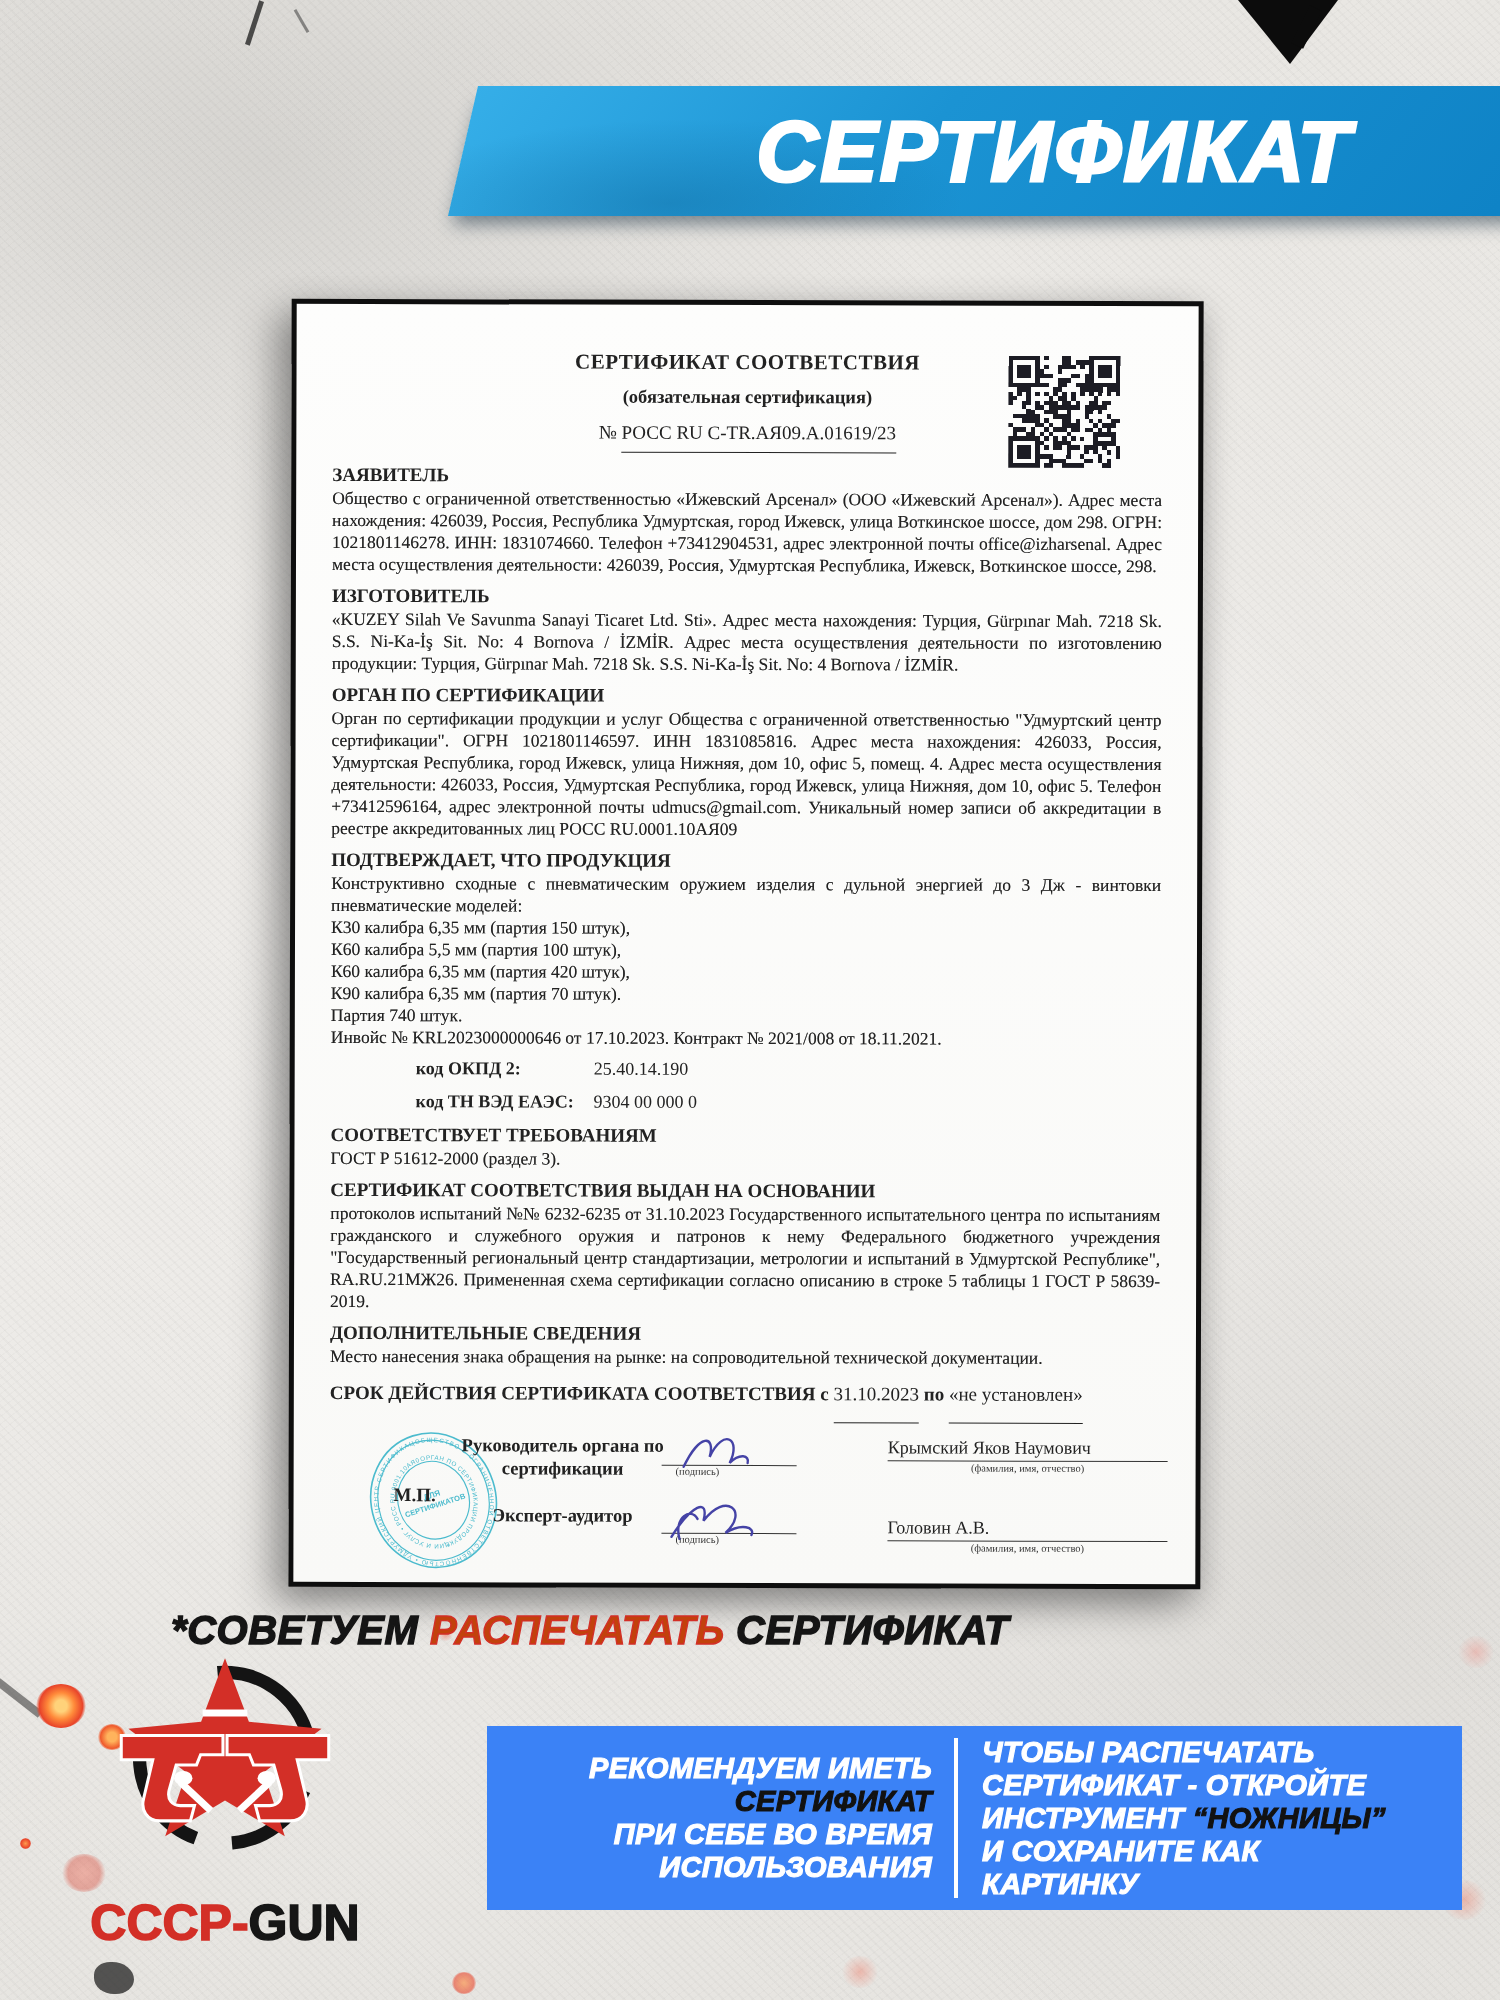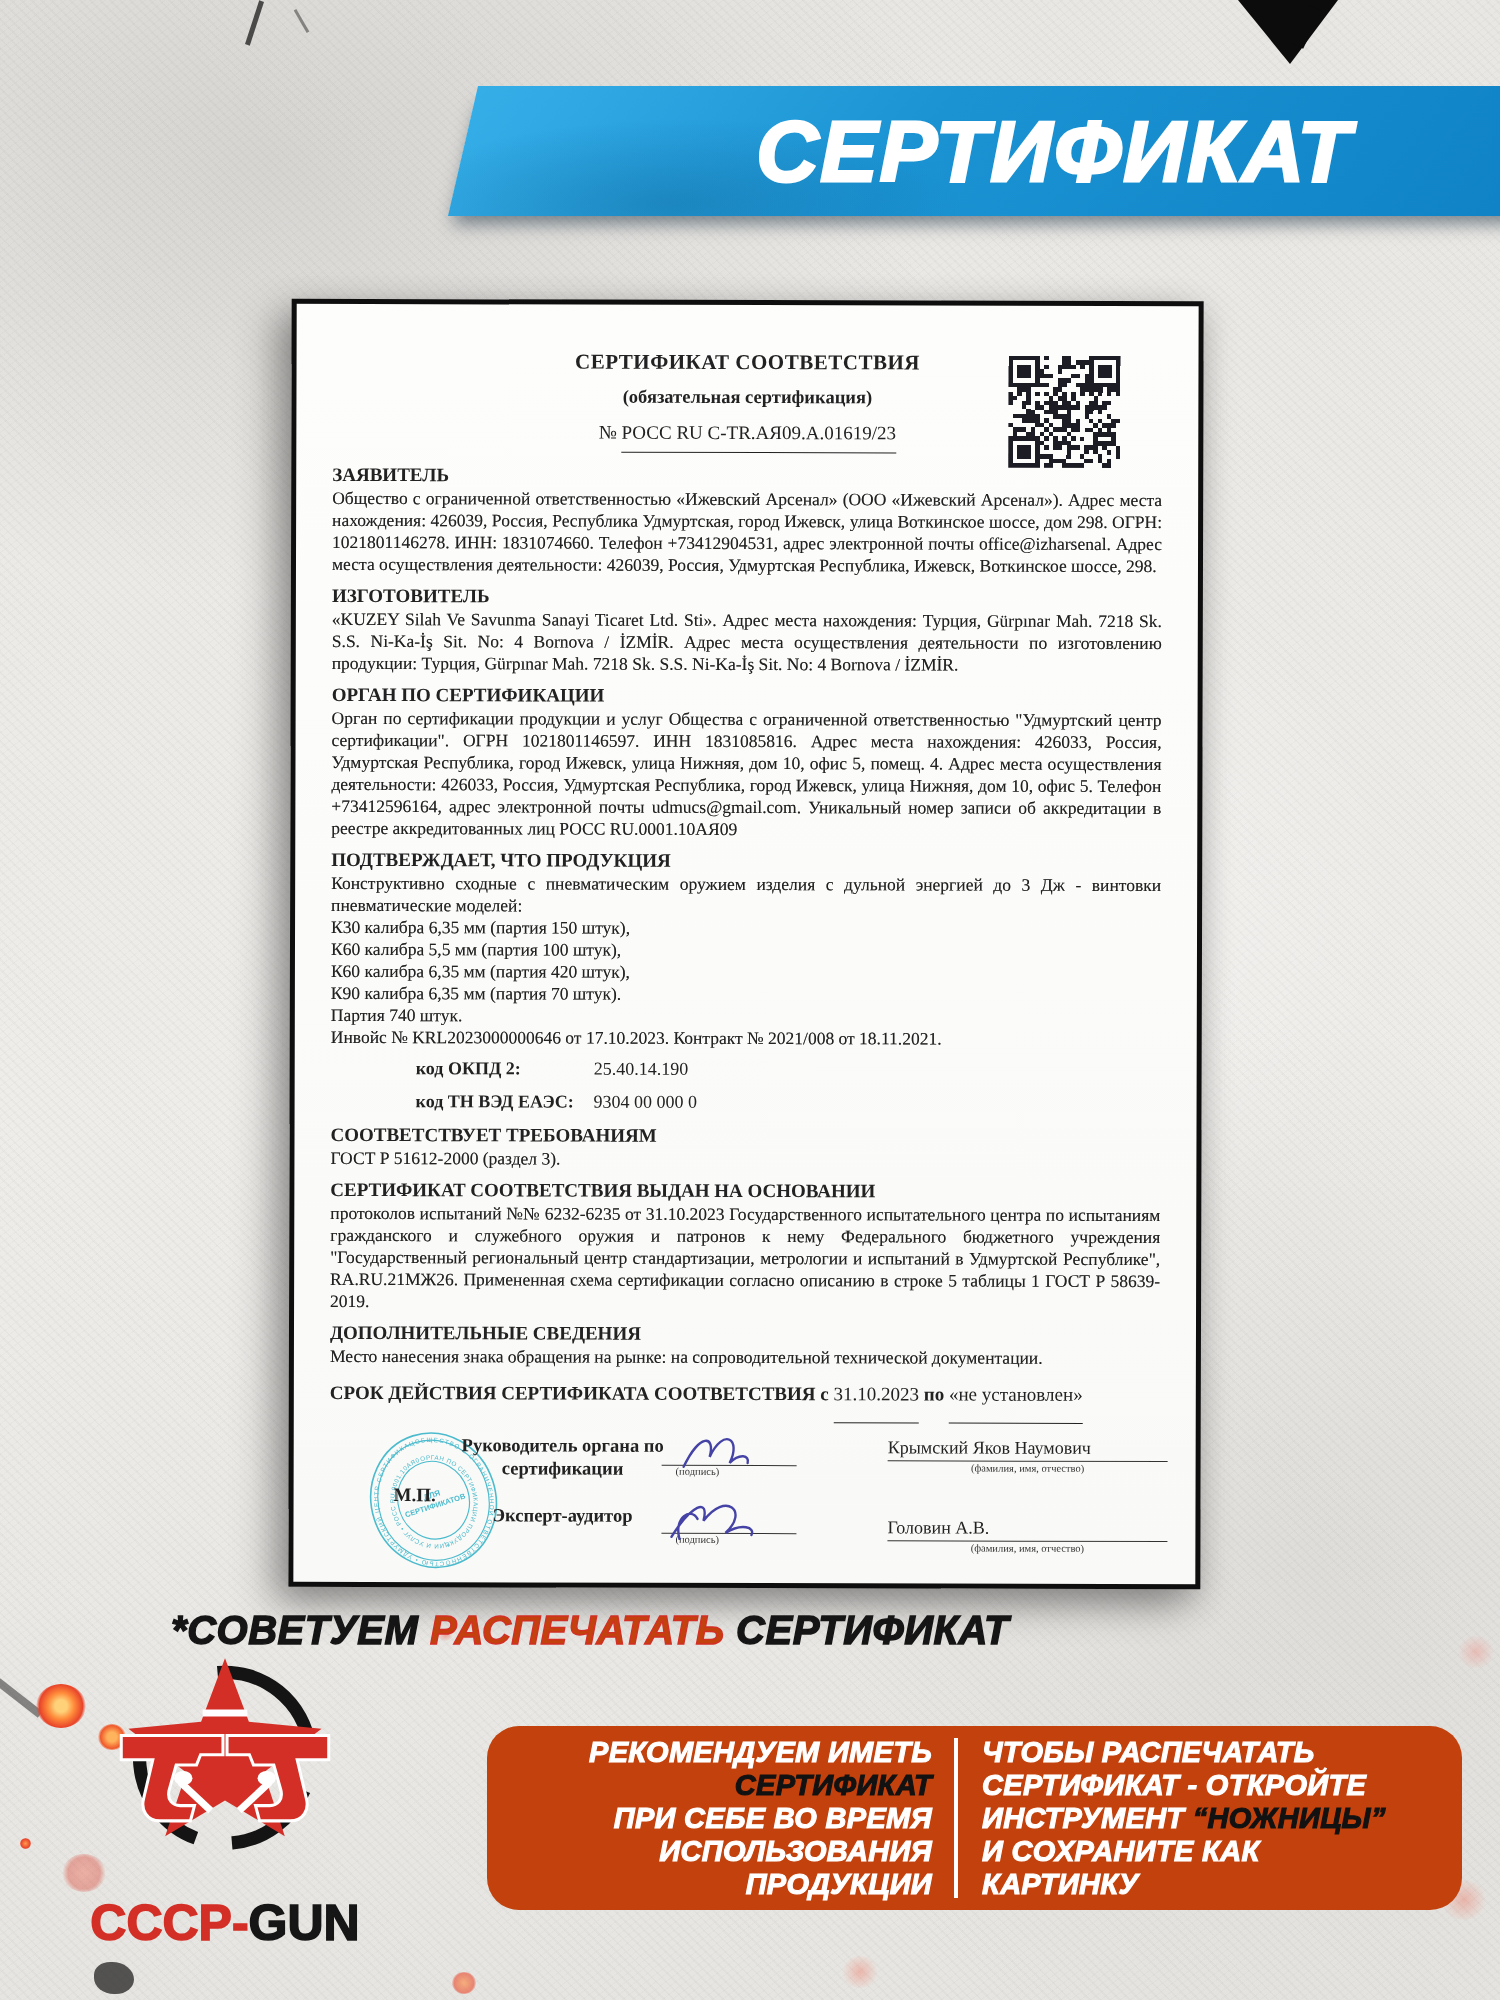--- a/index.html
+++ b/index.html
@@ -68,22 +68,22 @@
   .advice{position:absolute;left:0;top:1608px;width:1180px;text-align:center;
           font-style:italic;font-weight:900;font-size:40px;color:#151515;letter-spacing:.5px;
           -webkit-text-stroke:1.4px currentColor;}
   .advice .red{color:#c2410c;-webkit-text-stroke:1.4px #d32f27;}
   
   .logo{position:absolute;left:82px;top:1650px;width:286px;}
   .brand{margin-top:2px;text-align:center;font-weight:900;font-size:50px;letter-spacing:0;
          -webkit-text-stroke:1.6px currentColor;color:#161616;white-space:nowrap;}
   .brand .bred{color:#d32f27;-webkit-text-stroke:1.6px #d32f27;}
   
-  .promo{position:absolute;left:487px;top:1726px;width:975px;height:184px;background:#c2410c;
-         display:flex;align-items:center;box-sizing:border-box;padding:10px 0;border-radius:32px;}
+  .promo{position:absolute;left:487px;top:1726px;width:975px;height:184px;background:#3b82f6;
+         display:flex;align-items:center;box-sizing:border-box;padding:10px 0;}
   .promo .col{font-style:italic;font-weight:900;font-size:29px;line-height:33px;color:#fff;
          -webkit-text-stroke:1.1px currentColor;letter-spacing:.3px;}
   .promo .colL{width:445px;text-align:right;padding-left:28px;box-sizing:border-box;}
   .promo .divider{width:4px;align-self:stretch;background:#fff;margin:2px 24px 2px 22px;}
   .promo .colR{flex:1;text-align:left;padding-right:10px;}
   .promo .blk{color:#121212;-webkit-text-stroke:1.1px #121212;}
 </style>
 </head>
 <body>
 
@@ -584,21 +584,20 @@
     <span class="bred">СССР-</span><span>GUN</span>
   </div>
 </div>
 
 <div class="promo">
   <div class="col colL">
     <div>РЕКОМЕНДУЕМ ИМЕТЬ</div>
     <div class="blk">СЕРТИФИКАТ</div>
     <div>ПРИ СЕБЕ ВО ВРЕМЯ</div>
     <div>ИСПОЛЬЗОВАНИЯ</div>
-    <div>ПРОДУКЦИИ</div>
   </div>
   <div class="divider"></div>
   <div class="col colR">
     <div>ЧТОБЫ РАСПЕЧАТАТЬ</div>
     <div>СЕРТИФИКАТ - ОТКРОЙТЕ</div>
     <div>
       <span>ИНСТРУМЕНТ</span>
       <span class="blk">“НОЖНИЦЫ”</span>
     </div>
     <div>И СОХРАНИТЕ КАК</div>

